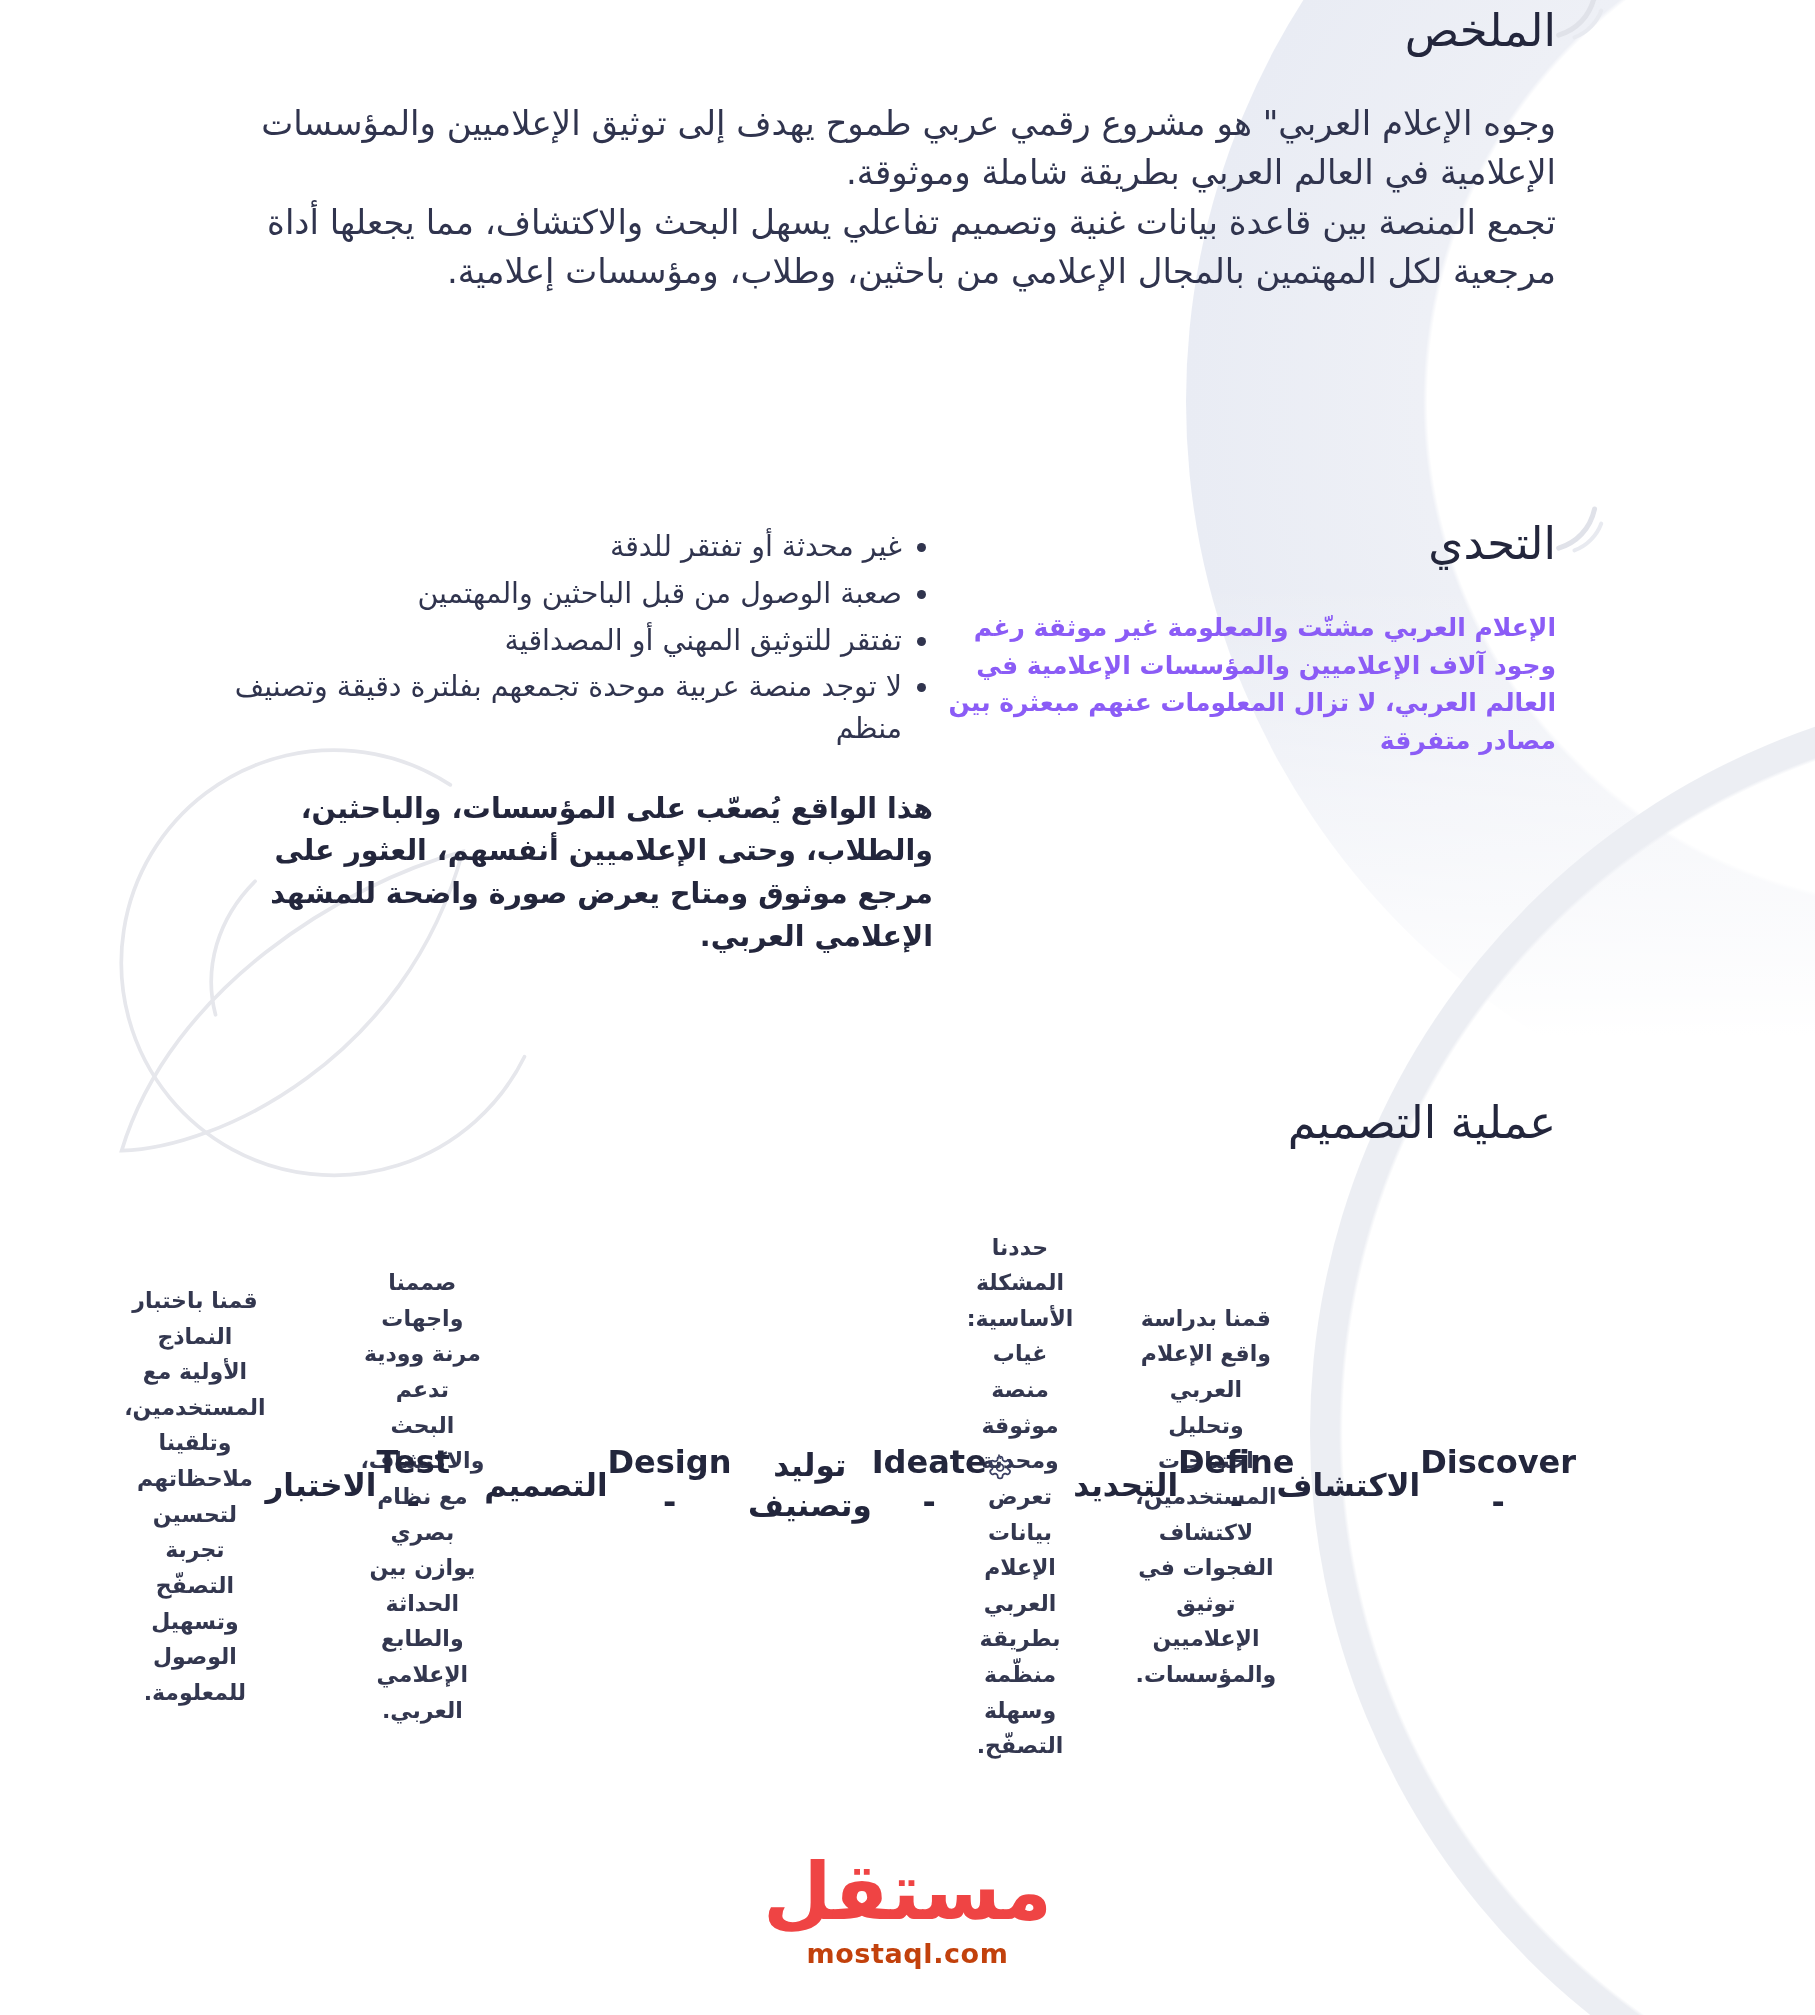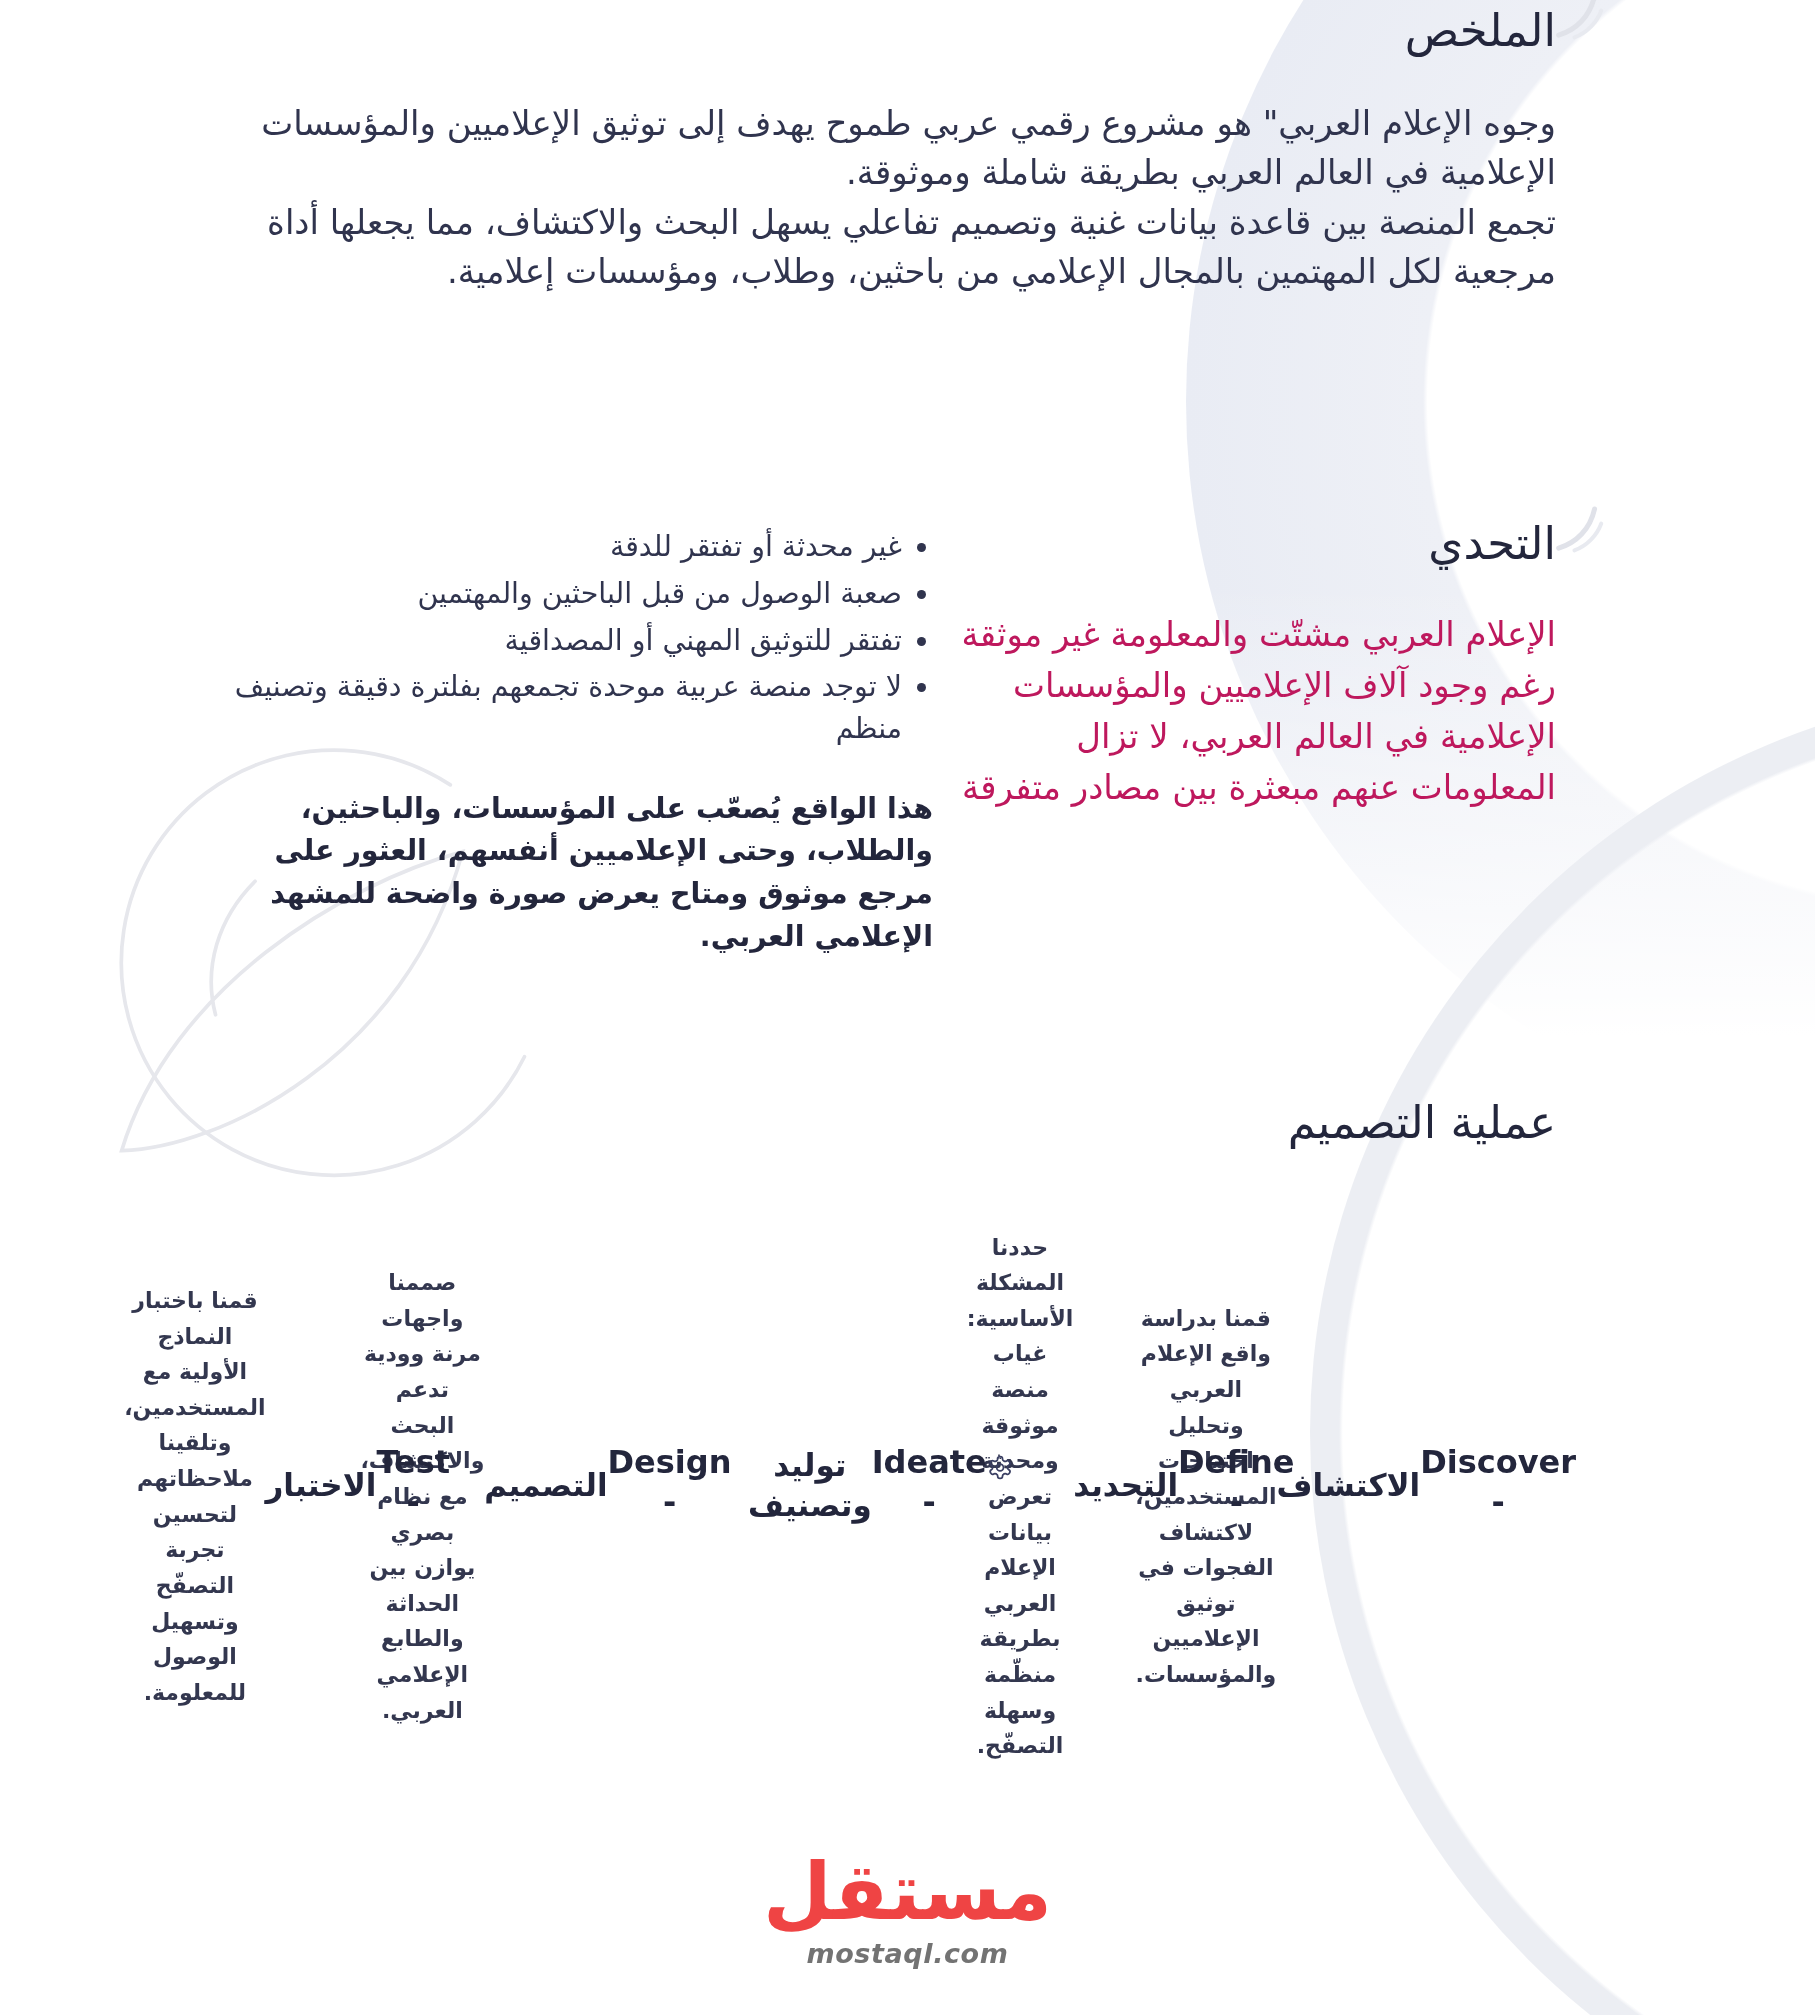--- a/index.html
+++ b/index.html
@@ -56,22 +56,22 @@
   .summary-head { top:3.9px; right:259px; }
   .summary-body {
     position:absolute; top:99px; right:259px; width:1306px;
     text-align:right; font-size:34px; line-height:1.45;
     font-weight:500; color:#30344e;
   }
 
   .challenge-head { top:517px; right:259px; }
   .challenge-intro {
     position:absolute; top:609px; right:259px; width:616px;
-    text-align:right; font-size:34px; line-height:1.5;
-    font-weight:400; color:#be185d;
+    text-align:right; font-size:25px; line-height:1.5;
+    font-weight:700; color:#8b5cf6;
   }
   .challenge-left {
     position:absolute; top:526px; left:207px; width:726px;
     text-align:right; color:#30344e;
   }
   .challenge-bullets {
     list-style:disc; padding-right:31px;
     font-size:28.5px; line-height:1.46; font-weight:500;
   }
   .challenge-bullets li { margin-bottom:5.2px; }
@@ -108,21 +108,21 @@
   .watermark {
     position:absolute; left:0; right:0; top:1849px;
     text-align:center;
   }
   .watermark-logo {
     font-size:79px; font-weight:700; color:#ef4444;
     letter-spacing:-1.3px; line-height:1.1;
   }
   .watermark-site {
     direction:ltr; font-size:27px; font-weight:600;
-    color:#737373; letter-spacing:0.6px; margin-top:2.6px;font-style:italic;
+    color:#c2410c; letter-spacing:0.6px; margin-top:2.6px;
   }
 </style>
 </head>
 <body>
 
 <div class="page">
 
   <div class="deco ring-top"></div>
   <div class="deco ring-top-fade"></div>
   <div class="deco ring-big"></div>

